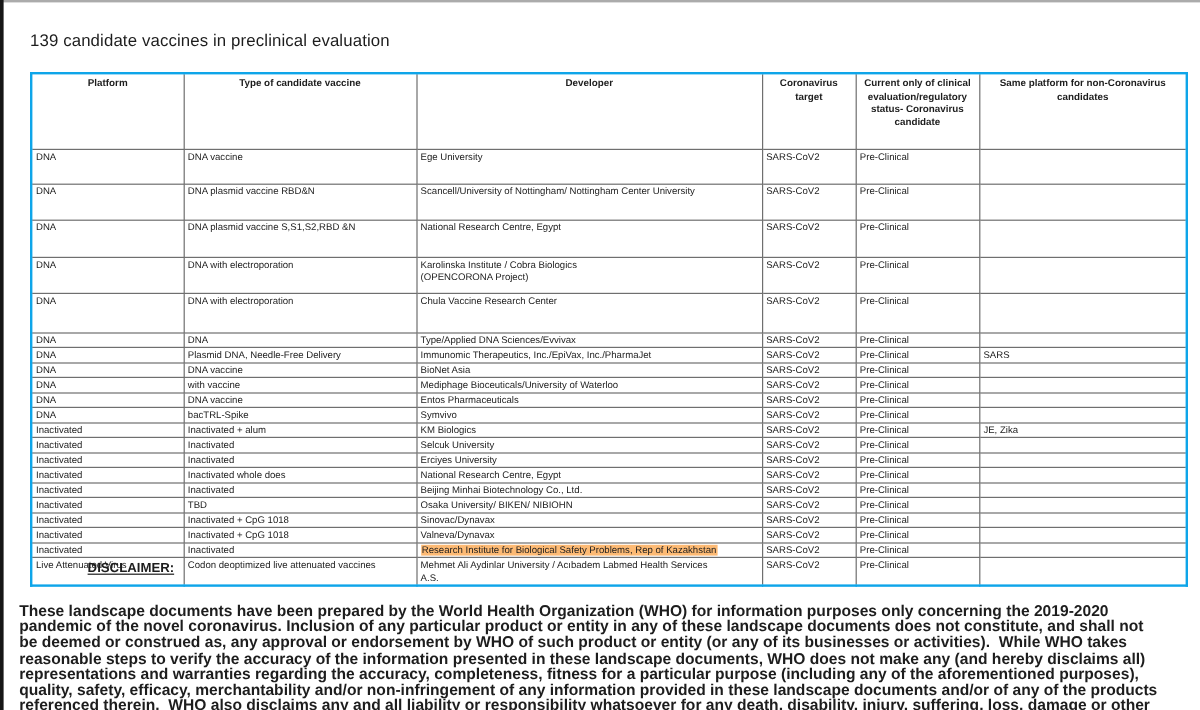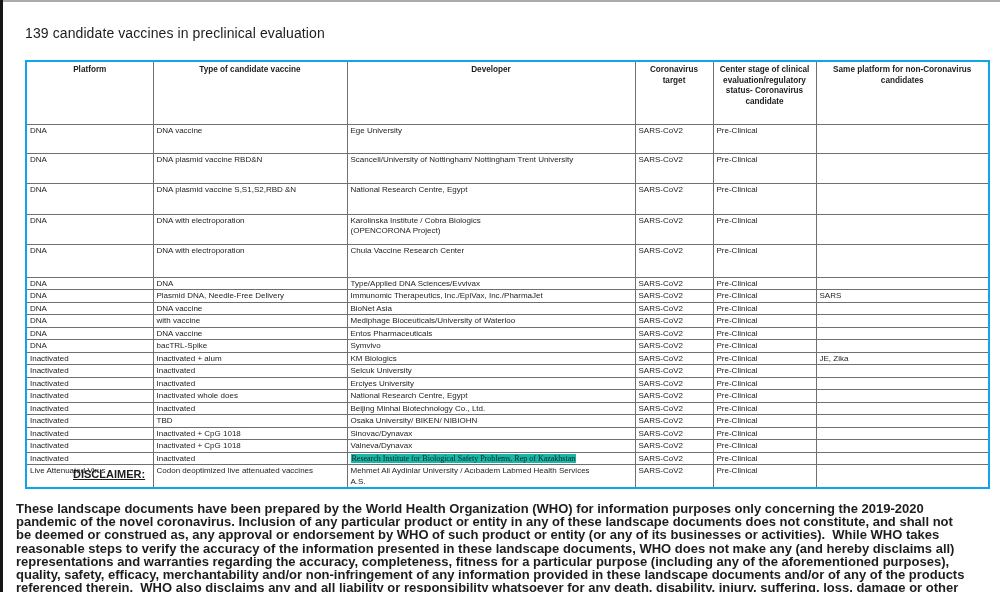--- a/index.html
+++ b/index.html
@@ -88,37 +88,37 @@
     <col style="width:78px">
       <col style="width:103px">
       <col style="width:173px">
   </colgroup>
   <thead>
     <tr>
       <th>Platform</th>
       <th>Type of candidate vaccine</th>
       <th>Developer</th>
       <th>Coronavirus target</th>
-      <th>Center stage of clinical evaluation/regulatory status- Coronavirus candidate</th>
+      <th>Current only of clinical evaluation/regulatory status- Coronavirus candidate</th>
       <th>Same platform for non-Coronavirus candidates</th>
     </tr>
   </thead>
   <tbody>
     <tr>
       <td>DNA</td>
       <td>DNA vaccine</td>
       <td>Ege University</td>
       <td>SARS-CoV2</td>
       <td>Pre-Clinical</td>
       <td></td>
     </tr>
     <tr>
       <td>DNA</td>
       <td>DNA plasmid vaccine RBD&amp;N</td>
-      <td>Scancell/University of Nottingham/ Nottingham Trent University</td>
+      <td>Scancell/University of Nottingham/ Nottingham Center University</td>
       <td>SARS-CoV2</td>
       <td>Pre-Clinical</td>
       <td></td>
     </tr>
     <tr>
       <td>DNA</td>
       <td>DNA plasmid vaccine S,S1,S2,RBD &amp;N</td>
       <td>National Research Centre, Egypt</td>
       <td>SARS-CoV2</td>
       <td>Pre-Clinical</td>
@@ -249,21 +249,21 @@
       <td>Inactivated</td>
       <td>Inactivated + CpG 1018</td>
       <td>Valneva/Dynavax</td>
       <td>SARS-CoV2</td>
       <td>Pre-Clinical</td>
       <td></td>
     </tr>
     <tr>
       <td>Inactivated</td>
       <td>Inactivated</td>
-      <td><span class="hl" style="background-color: #14b8a6; font-family: Liberation Serif, serif;">Research Institute for Biological Safety Problems, Rep of Kazakhstan</span></td>
+      <td><span class="hl" style="background-color: #fdba74;">Research Institute for Biological Safety Problems, Rep of Kazakhstan</span></td>
       <td>SARS-CoV2</td>
       <td>Pre-Clinical</td>
       <td></td>
     </tr>
     <tr>
       <td>Live Attenuated Virus</td>
       <td>Codon deoptimized live attenuated vaccines</td>
       <td>Mehmet Ali Aydinlar University / Acıbadem Labmed Health Services
 A.S.</td>
       <td>SARS-CoV2</td>

